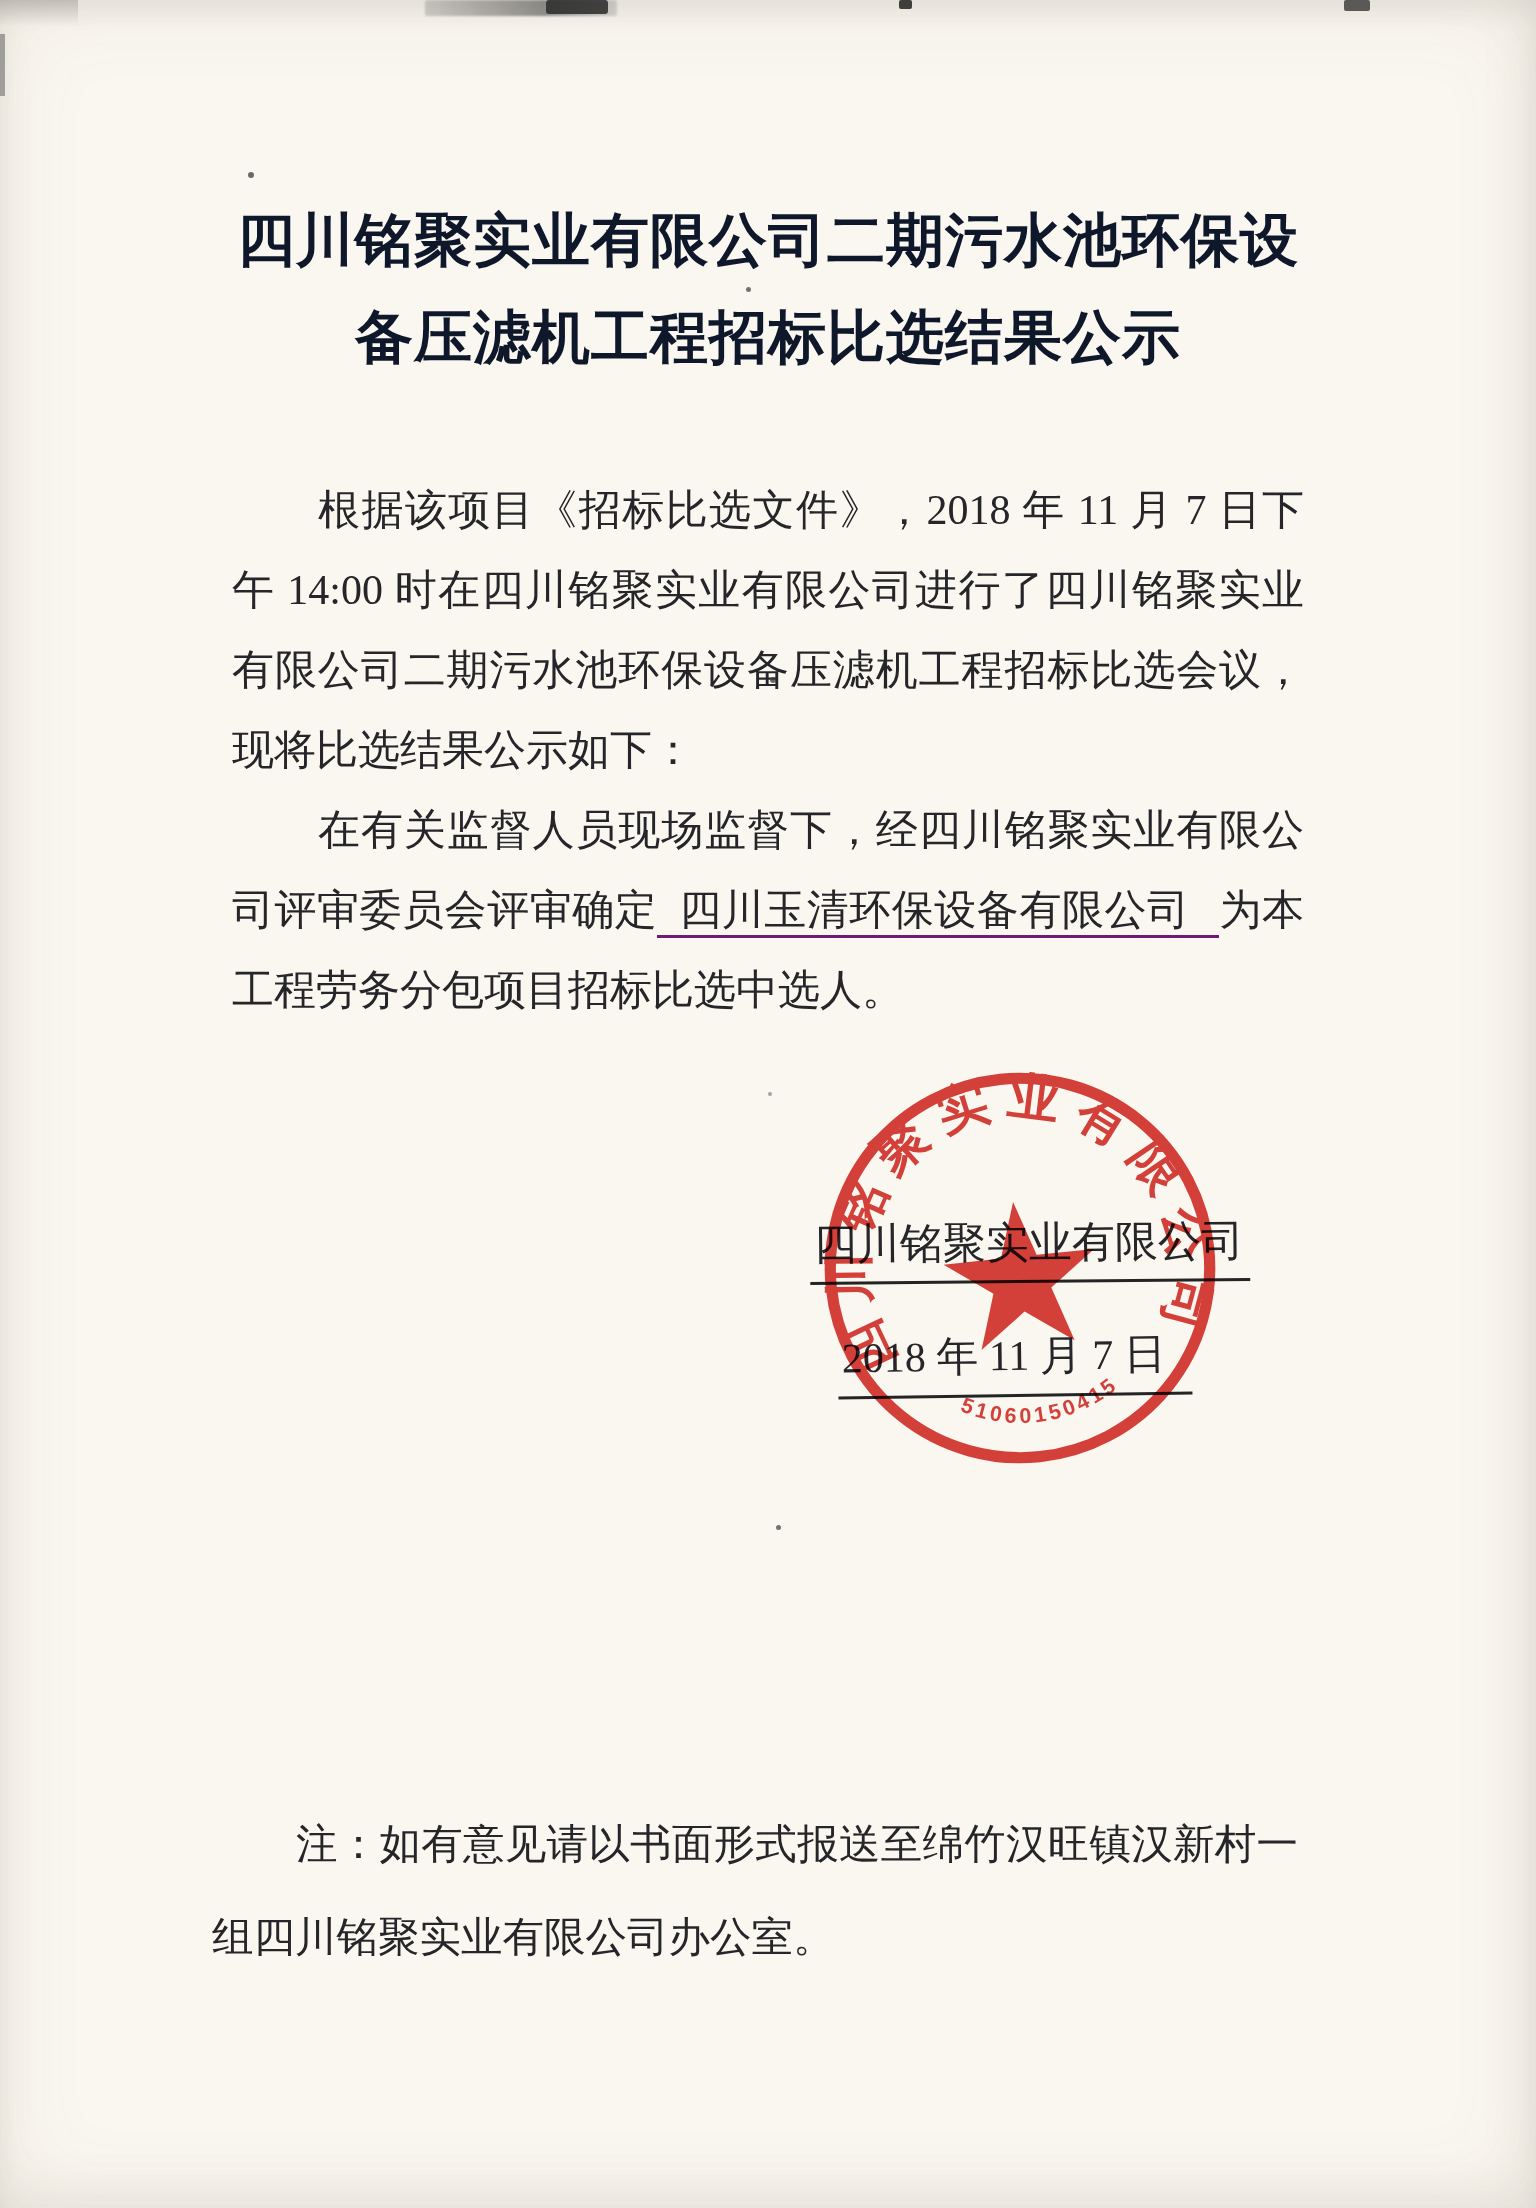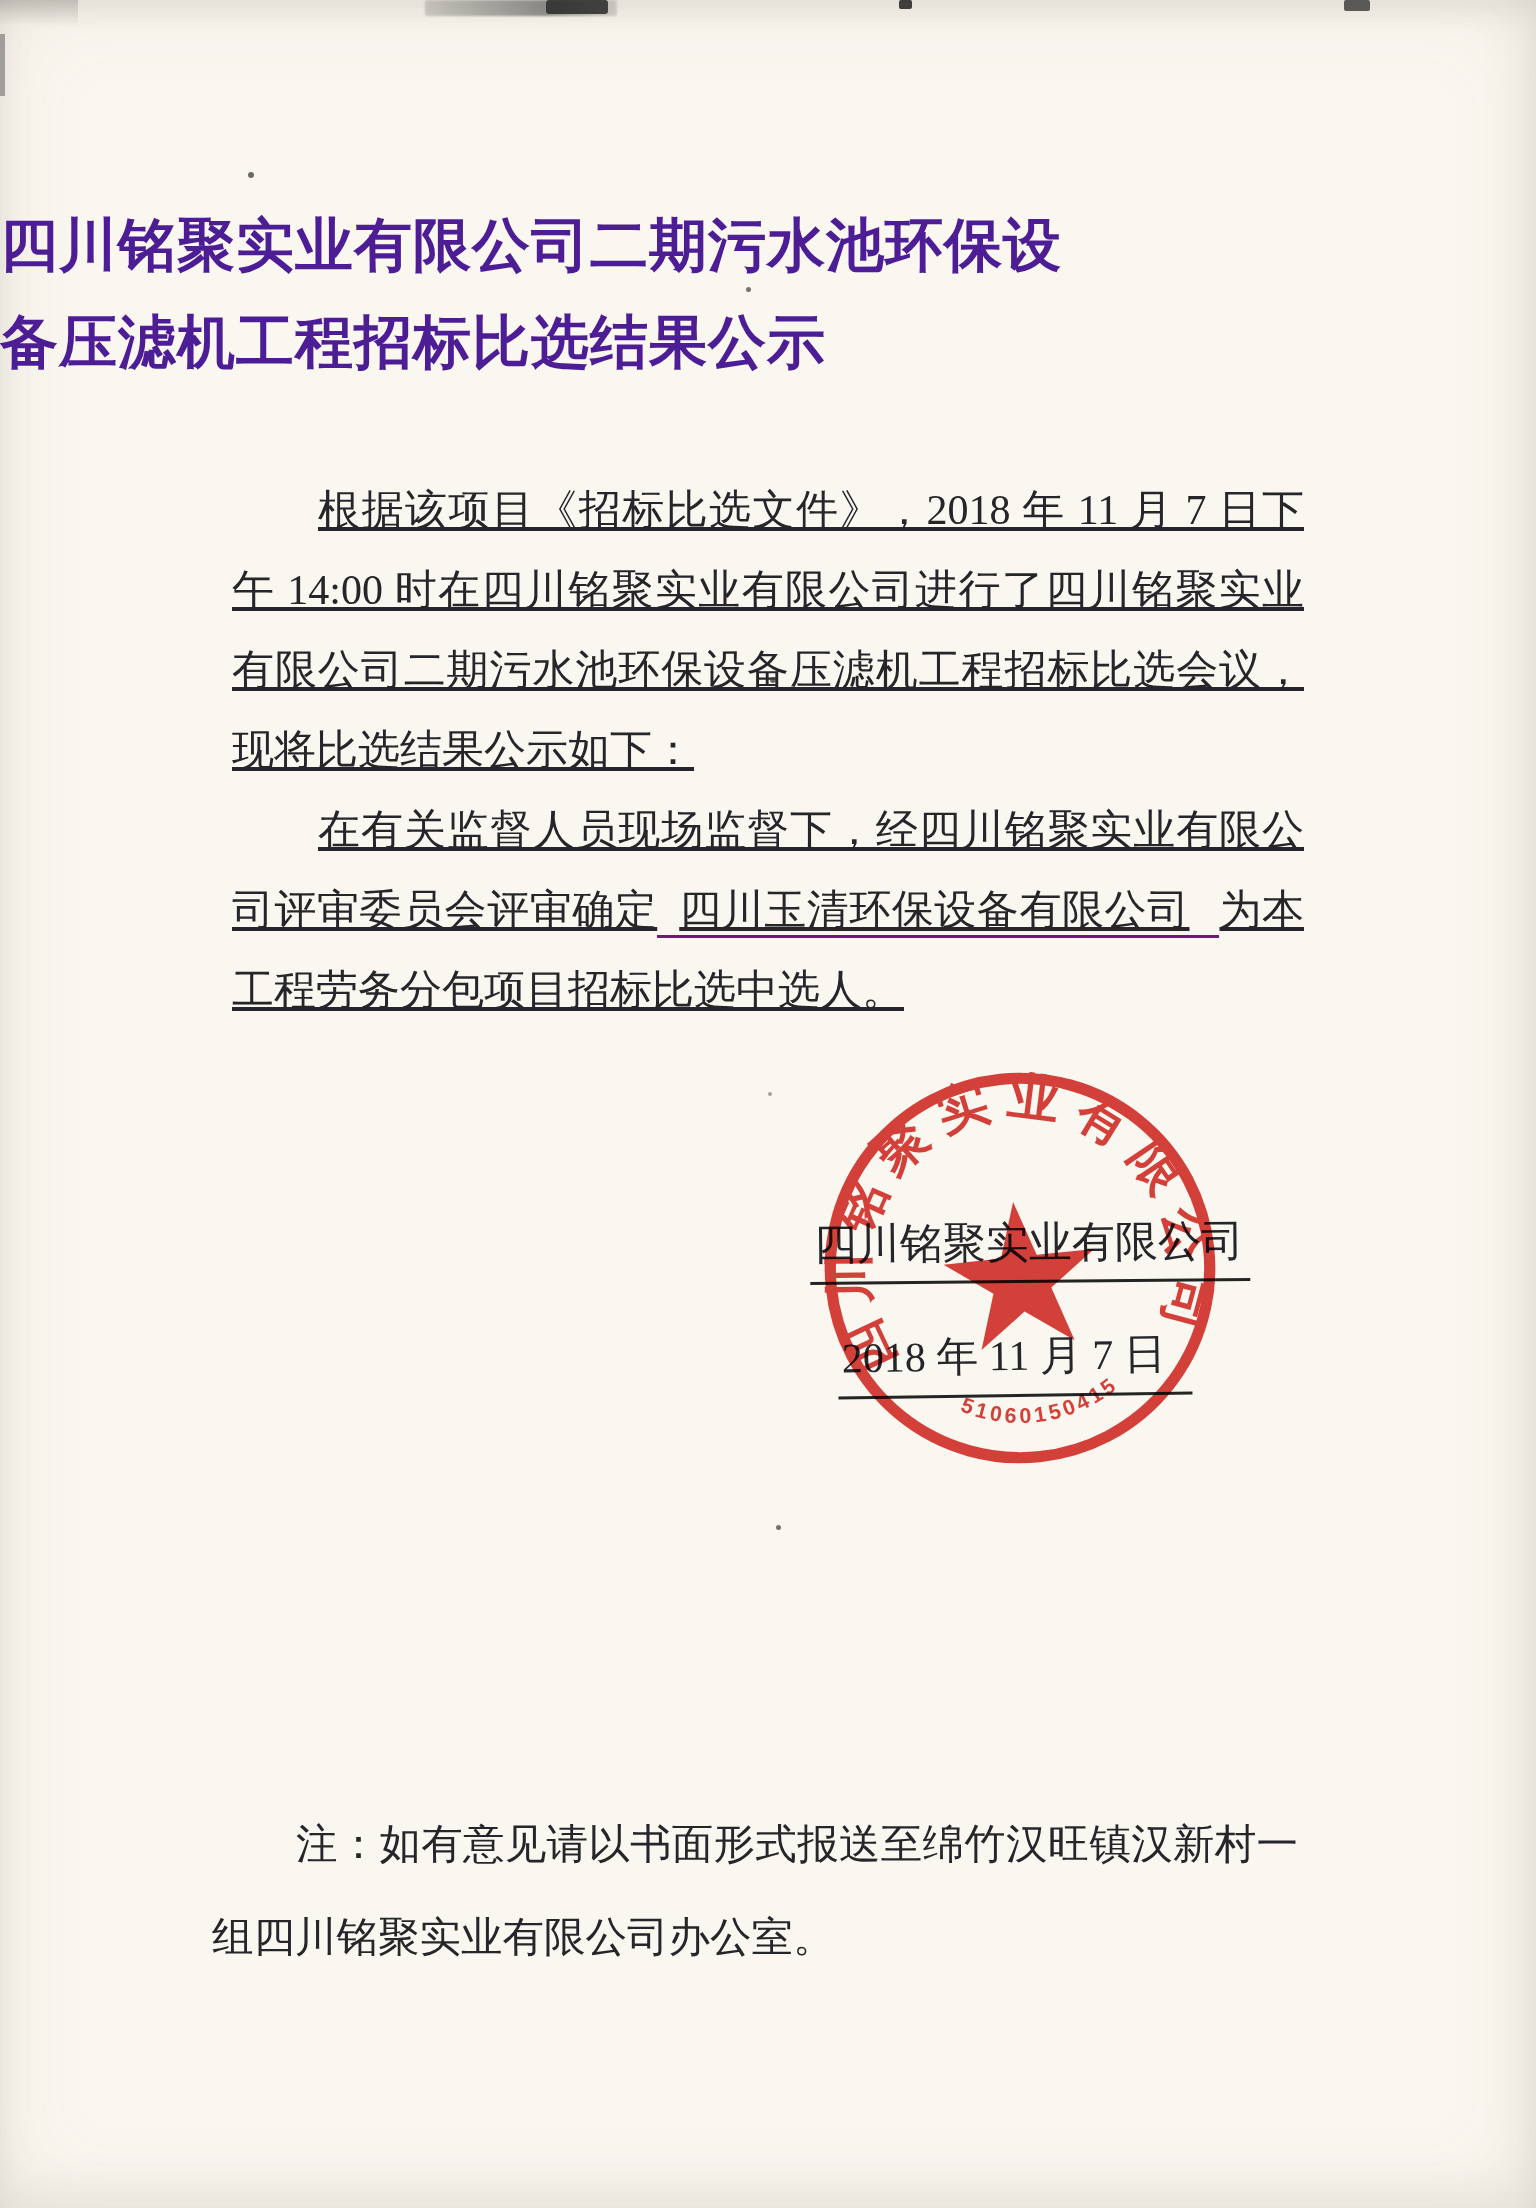--- a/index.html
+++ b/index.html
@@ -10,37 +10,37 @@
     color:#222;
     position:relative;
     overflow:hidden;
   }
   .page{
     position:absolute;inset:0;
     box-shadow:inset 0 0 90px rgba(120,110,90,.10), inset -10px -14px 50px rgba(100,95,80,.08), inset 0 14px 22px rgba(90,85,70,.07);
   }
   .title{
     padding-top:196px;
-    text-align:left;
-    font-family:Liberation Sans, sans-serif;
+    text-align:center;
+    font-family:Liberation Mono, monospace;
     font-weight:700;
     font-size:58px;
     line-height:97px;
     letter-spacing:1px;
-    color:#4c1d95;
+    color:#0f172a;
   }
   .content{
     width:1072px;
     margin:80px auto 0 auto;
     font-size:42px;
     line-height:80px;
     text-align:justify;
     color:#26262a;
   }
-  .content p{margin:0;text-indent:86px;text-decoration:underline;}
+  .content p{margin:0;text-indent:86px;}
   .winner{
     border-bottom:3px solid #701a75;
     padding:0 30px 2px 22px;
     white-space:nowrap;
   }
   .sig-company{
     position:absolute;
     top:1214px;left:810px;
     font-size:43px;
     padding:0 6px 8px 4px;

